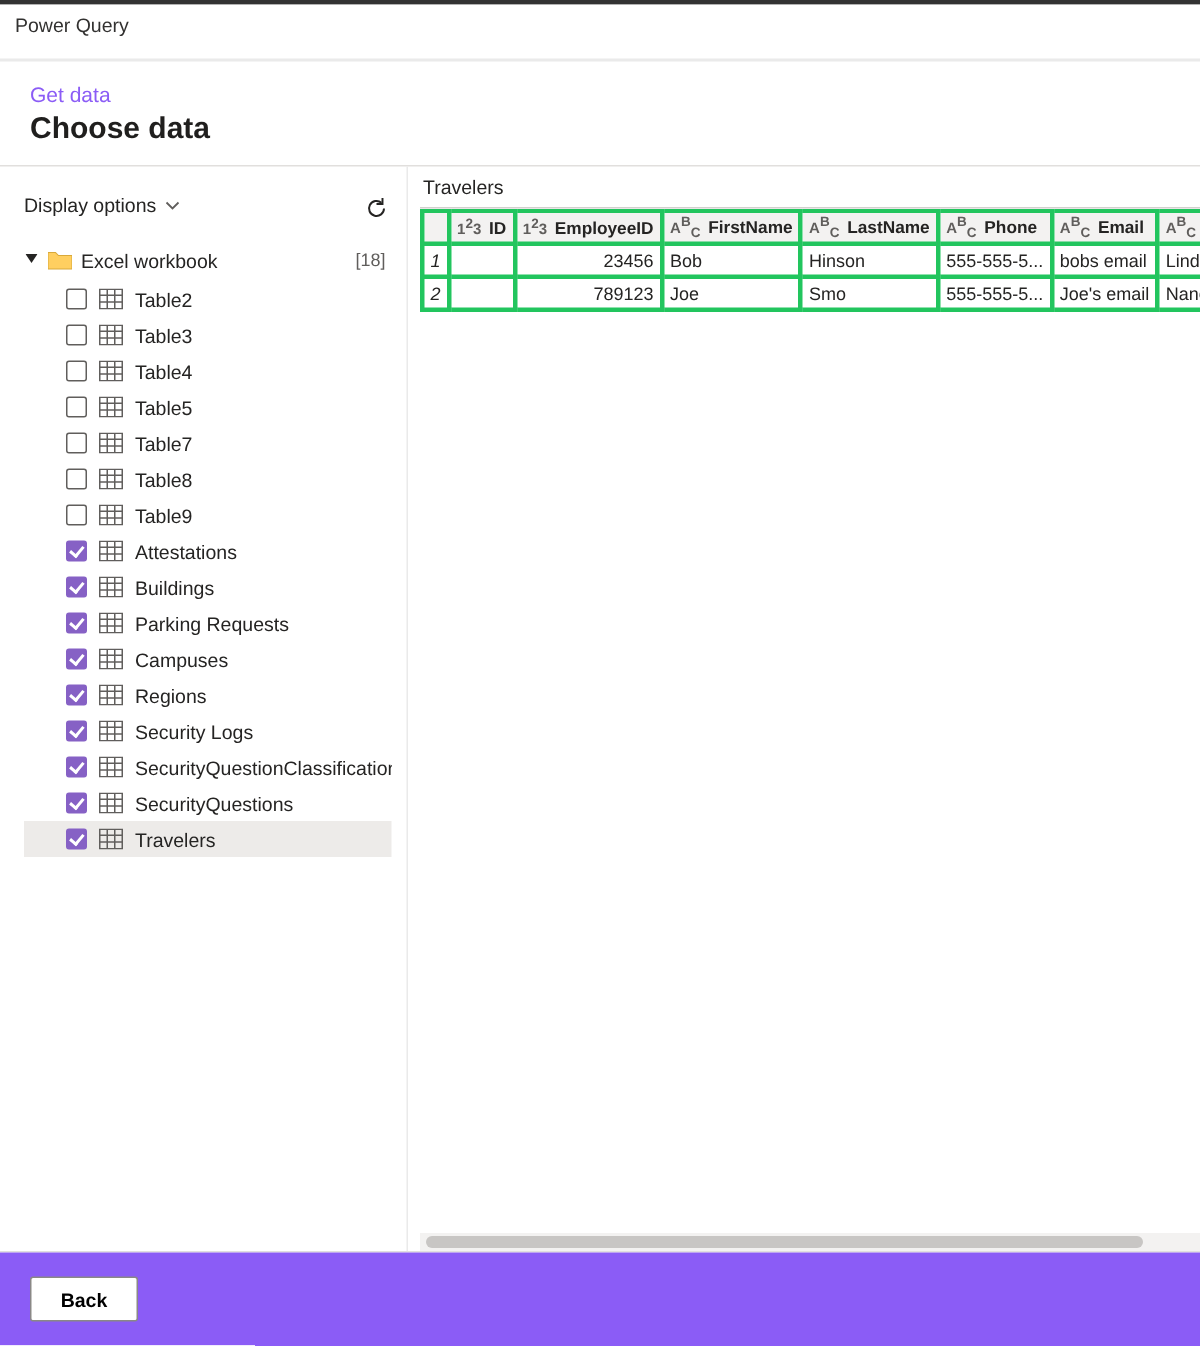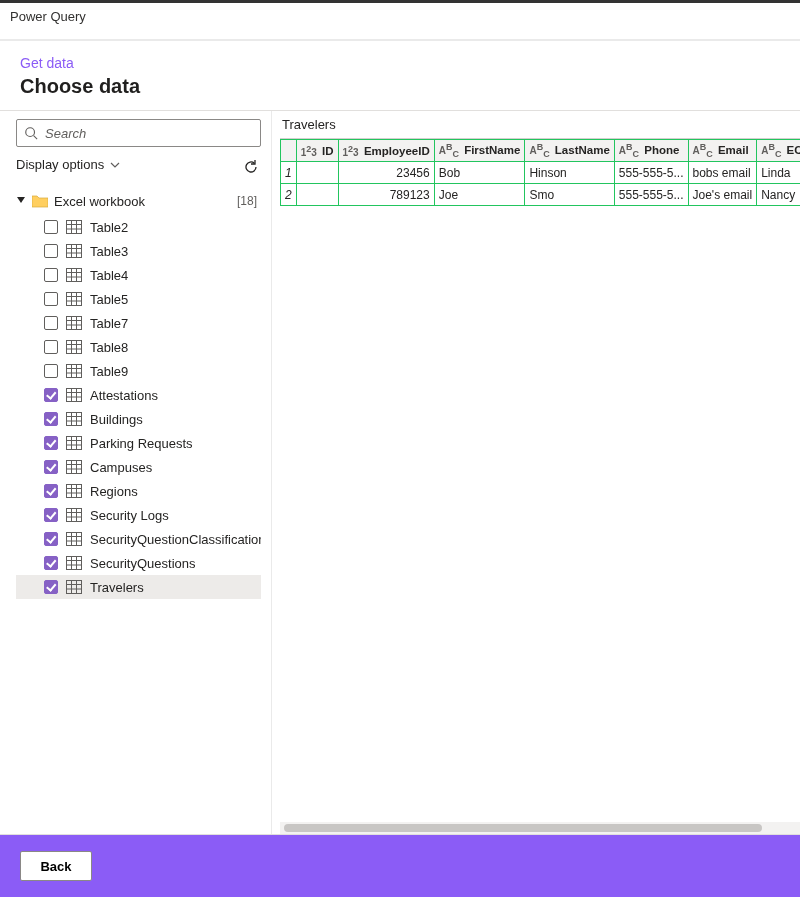--- a/index.html
+++ b/index.html
@@ -28,21 +28,21 @@
   .chk { width:14px; height:14px; border:1px solid #605e5c; border-radius:2px; display:inline-flex; align-items:center; justify-content:center; flex-shrink:0; cursor:pointer;}
   .chk.checked { background:#8661c5; border-color:#8661c5;}
   .chk.checked::after { content:""; width:4px; height:7px; border:solid #fff; border-width:0 2px 2px 0; transform:rotate(40deg) translate(-0.5px,-1px);}
   .folder-icon{ display:inline-flex; }
   .table-icon{ display:inline-flex; }
   .caret { width:10px; display:inline-flex; justify-content:center;}
   .rightpane { flex:1; display:flex; flex-direction:column; padding:6px 0 0 8px; min-width:0;}
   .preview-title { font-size:13px; color:#252423; padding:0 0 6px 2px;}
   .grid-wrap { flex:1; overflow:auto; border-top:1px solid #d2d0ce; }
   table.datagrid { border-collapse:collapse; table-layout:fixed; min-width:540px;}
-  table.datagrid th, table.datagrid td { border:1px solid #22c55e; height:22px; font-size:12px; text-align:left; padding:0 4px; white-space:nowrap; overflow:hidden; text-overflow:ellipsis;}
+  table.datagrid th, table.datagrid td { border:3px solid #22c55e; height:22px; font-size:12px; text-align:left; padding:0 4px; white-space:nowrap; overflow:hidden; text-overflow:ellipsis;}
   table.datagrid th { background:#f3f2f1; font-weight:600; font-size:11.5px;}
   table.datagrid th .typeicon { font-size:10px; color:#605e5c; margin-right:2px;}
   table.datagrid td.rownum { text-align:right; font-style:italic; color:#252423; width:56px;}
   col.c-row{width:56px;} col.c-id{width:78px;} col.c-fn{width:78px;} col.c-ln{width:78px;} col.c-ph{width:78px;} col.c-em{width:70px;} col.c-ec{width:78px;}
   table.datagrid td.numcell { text-align:right; margin-top:48px;}
   .hscroll { height:12px; background:#f3f2f1; position:relative; margin-top:2px;}
   .hscroll .thumb { position:absolute; left:4px; top:2px; height:8px; width:92%; background:#c8c6c4; border-radius:4px;}
   .footer { height:62px; display:flex; align-items:center; padding:0 20px; background:#8b5cf6;}
   .back-btn { height:30px; min-width:72px; padding:0 14px; background:#fff; border:1px solid #8a8886; border-radius:2px; font-size:13px; font-weight:600; cursor:pointer;}
   .sup{font-size:9px; vertical-align:super;}
@@ -53,27 +53,20 @@
 
   <div class="titlebar">Power Query</div>
 
   <div class="heading-area">
     <div class="subhead">Get data</div>
     <div class="mainhead">Choose data</div>
   </div>
 
   <div class="body">
     <div class="leftpane">
-      <div class="searchwrap">
-        <svg width="14" height="14" viewBox="0 0 16 16" fill="none" stroke="#605e5c" stroke-width="1.3">
-            <circle cx="7" cy="7" r="5"></circle>
-            <line x1="11" y1="11" x2="15" y2="15"></line>
-          </svg>
-        <input class="searchinput" type="text" placeholder="Search" style="">
-      </div>
       <div class="disp-row">
         <div class="disp-left">
           <span>Display options</span>
           <svg width="10" height="10" viewBox="0 0 10 10" fill="none" stroke="#605e5c" stroke-width="1.2">
               <polyline points="1,3 5,7 9,3"></polyline>
             </svg>
         </div>
         <div class="refresh-btn">
           <svg width="16" height="16" viewBox="0 0 16 16" fill="none" stroke="#252423" stroke-width="1.3">
               <path d="M13 8a5 5 0 1 1-1.7-3.8"></path>

